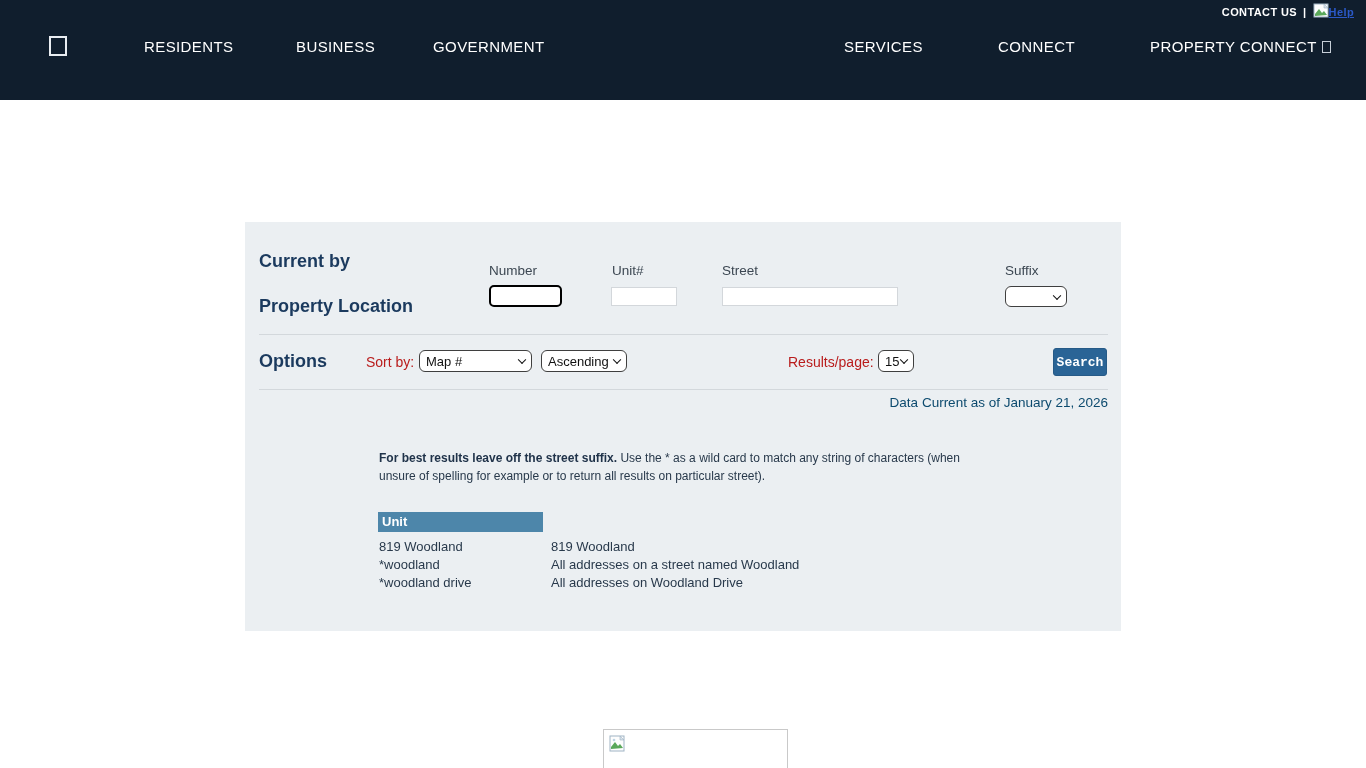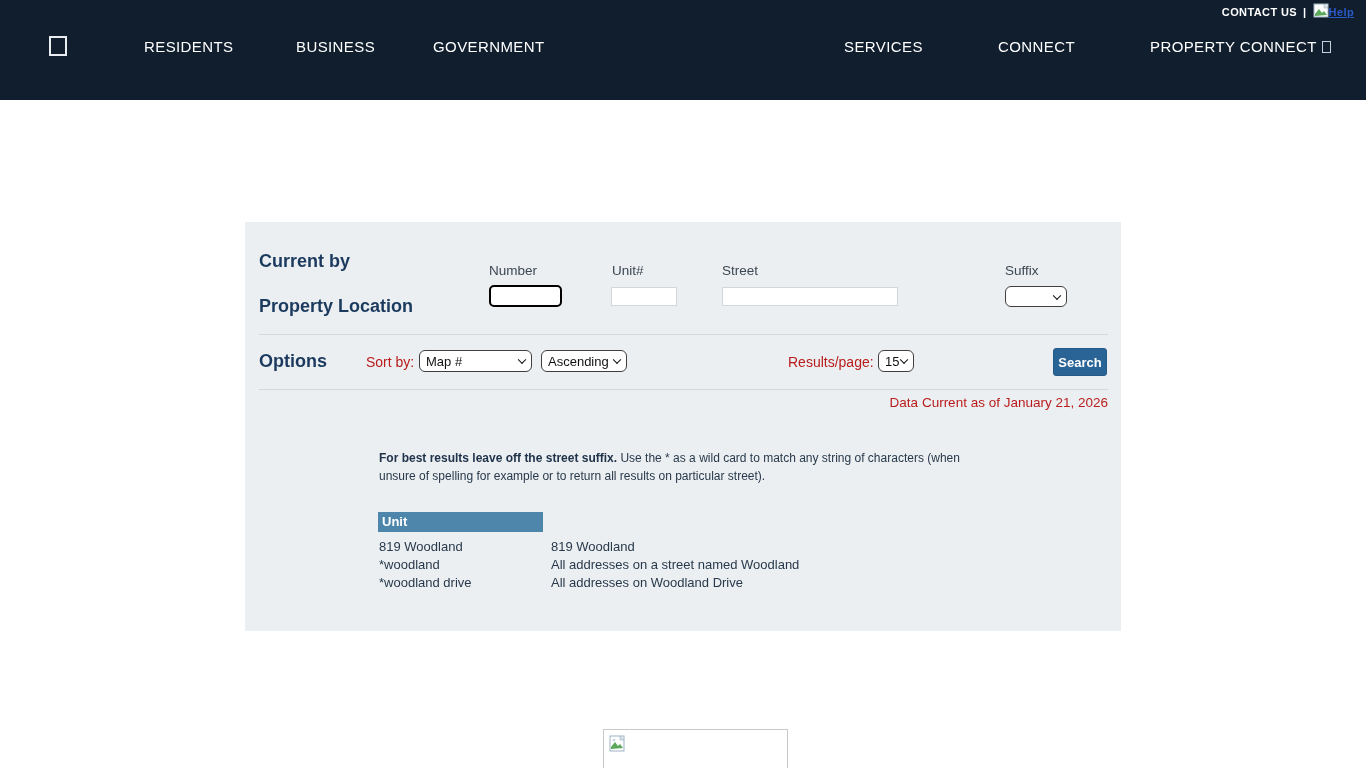--- a/index.html
+++ b/index.html
@@ -38,23 +38,23 @@
   .selwrap::after { content:""; position:absolute; right:7px; top:50%; width:5px; height:5px;
                     border-right:1.7px solid #111; border-bottom:1.7px solid #111;
                     transform:translateY(-72%) rotate(45deg); pointer-events:none; }
   .selwrap select { appearance:none; -webkit-appearance:none; width:100%; height:100%;
                     background:#fff; border:1px solid #3f3f3f; border-radius:6px;
                     font-family:"Liberation Sans", sans-serif; font-size:13px; color:#111;
                     padding:1px 18px 1px 6px; }
   .hrule { position:absolute; left:14px; width:849px; height:0; border-top:1px solid #d3d8dc; }
   .opt-label { position:absolute; color:#b91c1c; font-size:14px; }
   .search-btn { position:absolute; left:808px; top:126px; width:54px; height:28px;
-                background:#2a6496; color:#fff; font-family:Liberation Sans, sans-serif;
+                background:#2a6496; color:#fff; font-family:Liberation Mono, monospace;
                 font-size:13px; font-weight:bold; border:1px solid #265a87; border-radius:3px; cursor:pointer; }
-  .data-current { position:absolute; right:13px; top:173px; color:#b91c1c; font-size:13.5px; }
+  .data-current { position:absolute; right:13px; top:173px; color:#0c4a6e; font-size:13.5px; }
 
   .tbl-header { position:absolute; background:#4d86aa; color:#fff; font-size:13px; font-weight:bold;
                 padding:3px 6px 3px 4px; height:20px; line-height:14px; }
   .instr-text { position:absolute; left:134px; top:227px; width:600px; font-size:12px;
                 color:#28394b; line-height:18px; }
   .instr-text b { color:#20334a; }
   .ex-cell { position:absolute; font-size:13px; color:#28394b; line-height:18px; }
 
   
   .footer-imgbox { position:absolute; left:603px; top:729px; width:185px; height:60px;

